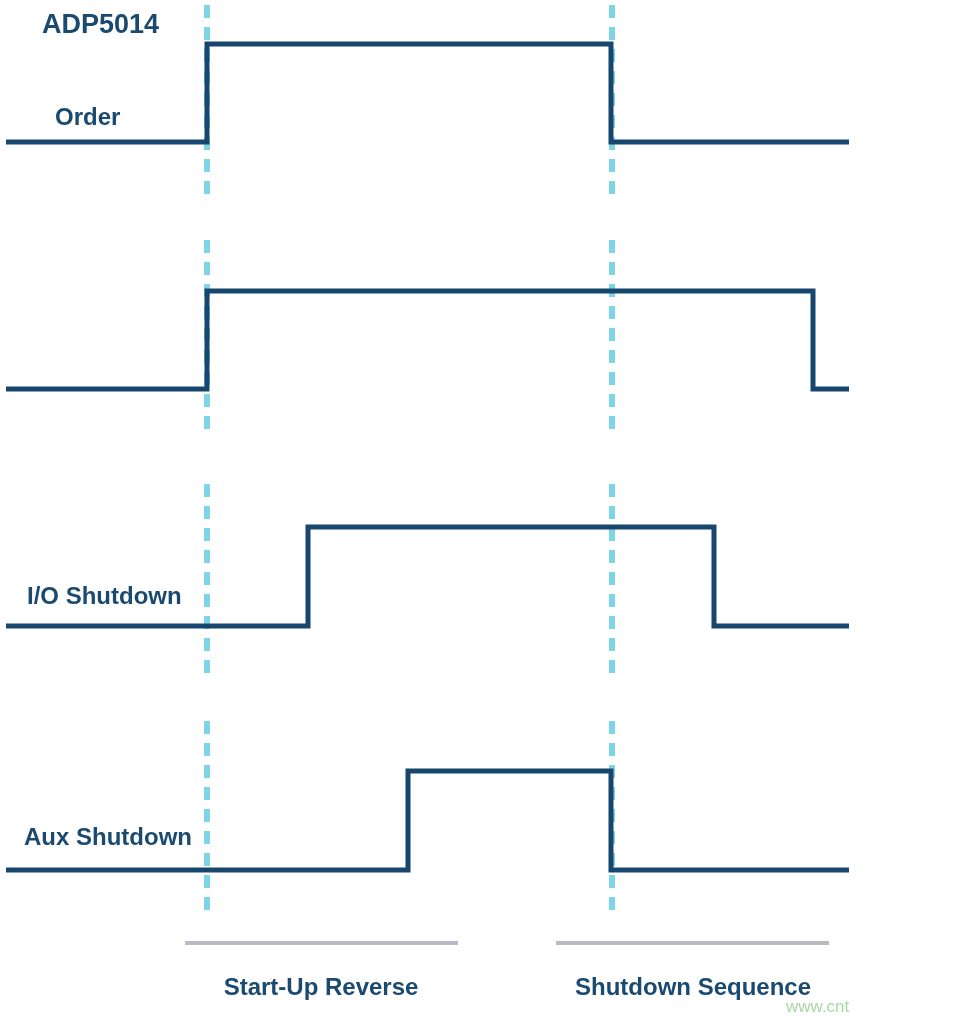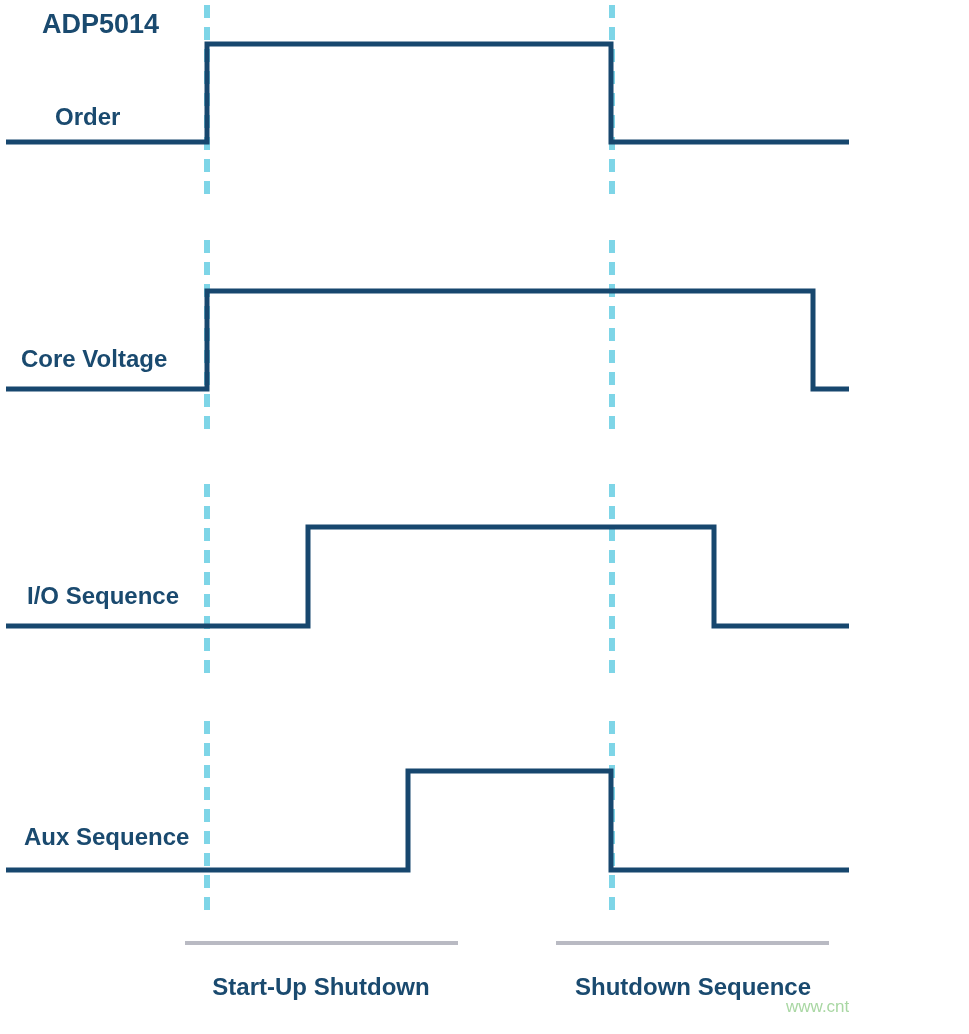--- a/index.html
+++ b/index.html
@@ -61,22 +61,21 @@
       <path d="M 6 142 H 207 V 44 H 611 V 142 H 963" fill="none" stroke="#17476e" stroke-width="5" stroke-linejoin="miter"></path>
       <path d="M 6 389 H 207 V 291 H 813 V 389 H 963" fill="none" stroke="#17476e" stroke-width="5" stroke-linejoin="miter"></path>
       <path d="M 6 626 H 308 V 527 H 714 V 626 H 963" fill="none" stroke="#17476e" stroke-width="5" stroke-linejoin="miter"></path>
       <path d="M 6 870 H 408 V 771 H 611 V 870 H 963" fill="none" stroke="#17476e" stroke-width="5" stroke-linejoin="miter"></path>
       <line x1="185" y1="943" x2="458" y2="943" stroke="#b9bac3" stroke-width="4"></line>
       <line x1="556" y1="943" x2="829" y2="943" stroke="#b9bac3" stroke-width="4"></line>
     </svg>
   <div id="title" style="color: rgb(26, 74, 111);">ADP5014</div>
   <div id="watermark" style="color: rgb(169, 215, 163);">www.cntronics.com</div>
 <div class="sig-label" style="left: 55px; top: 117px; color: rgb(26, 74, 111);">Order</div>
-    <div class="sig-label" style="left: 21px; top: 359px; color: rgb(26, 74, 111);">Core Voltage</div>
-    <div class="sig-label" style="left: 27px; top: 596px; color: rgb(26, 74, 111);">I/O Sequence</div>
-    <div class="sig-label" style="left: 24px; top: 837px; color: rgb(26, 74, 111);">Aux Sequence</div>
+    <div class="sig-label" style="left: 27px; top: 596px; color: rgb(26, 74, 111);">I/O Shutdown</div>
+    <div class="sig-label" style="left: 24px; top: 837px; color: rgb(26, 74, 111);">Aux Shutdown</div>
     <div class="annot" style="left: 321px; top: 972px; color: rgb(26, 74, 111);">
-      <div>Start-Up Shutdown</div>
+      <div>Start-Up Reverse</div>
     </div>
     <div class="annot" style="left: 693px; top: 972px; color: rgb(26, 74, 111);">
       <div>Shutdown Sequence</div>
     </div>
   </div>
 
 </body></html>

